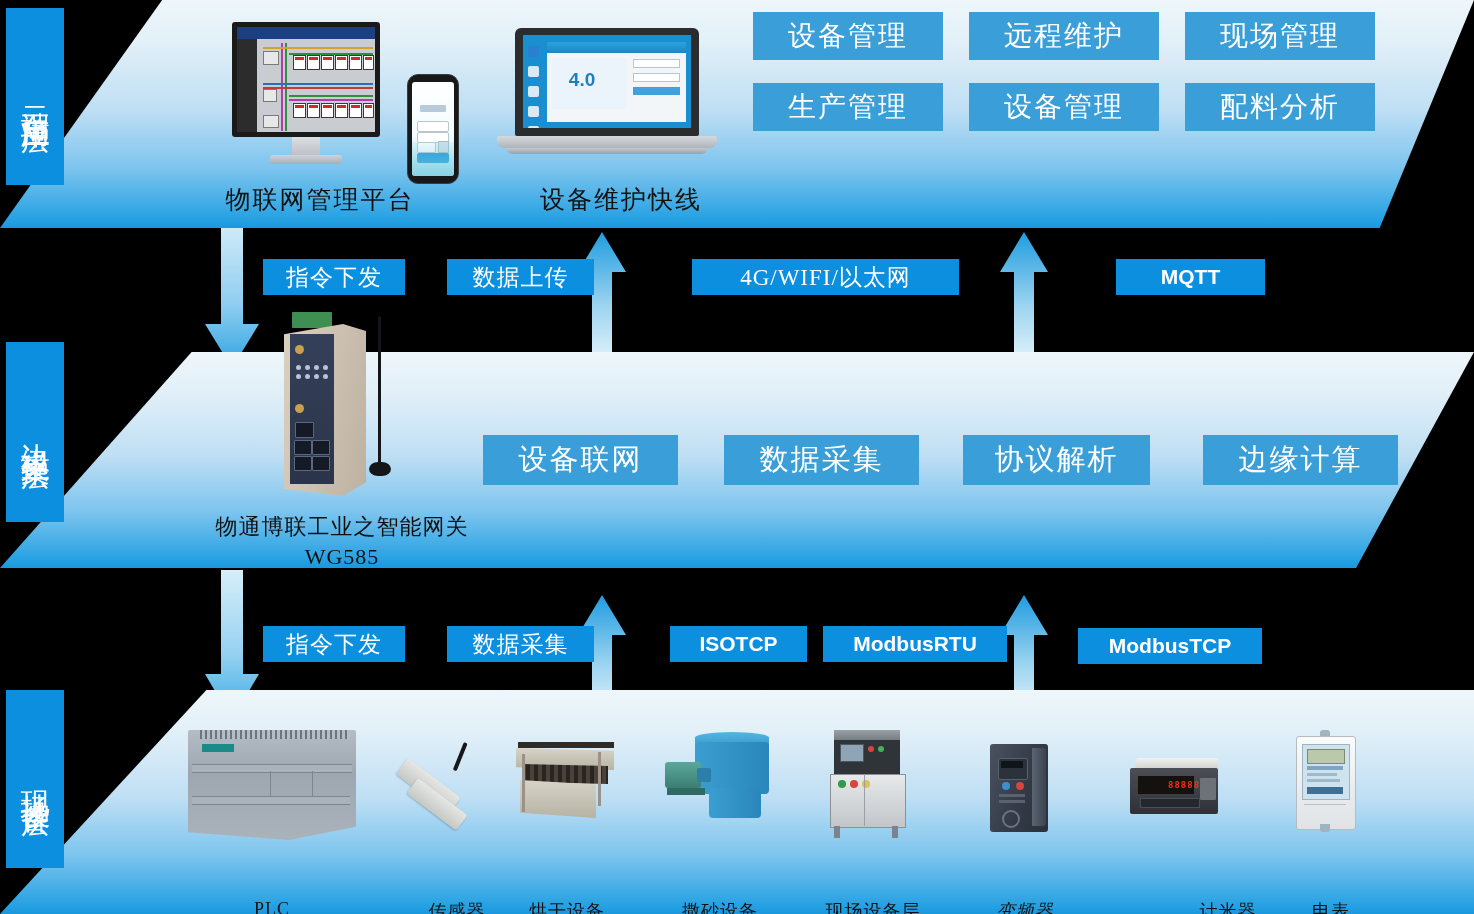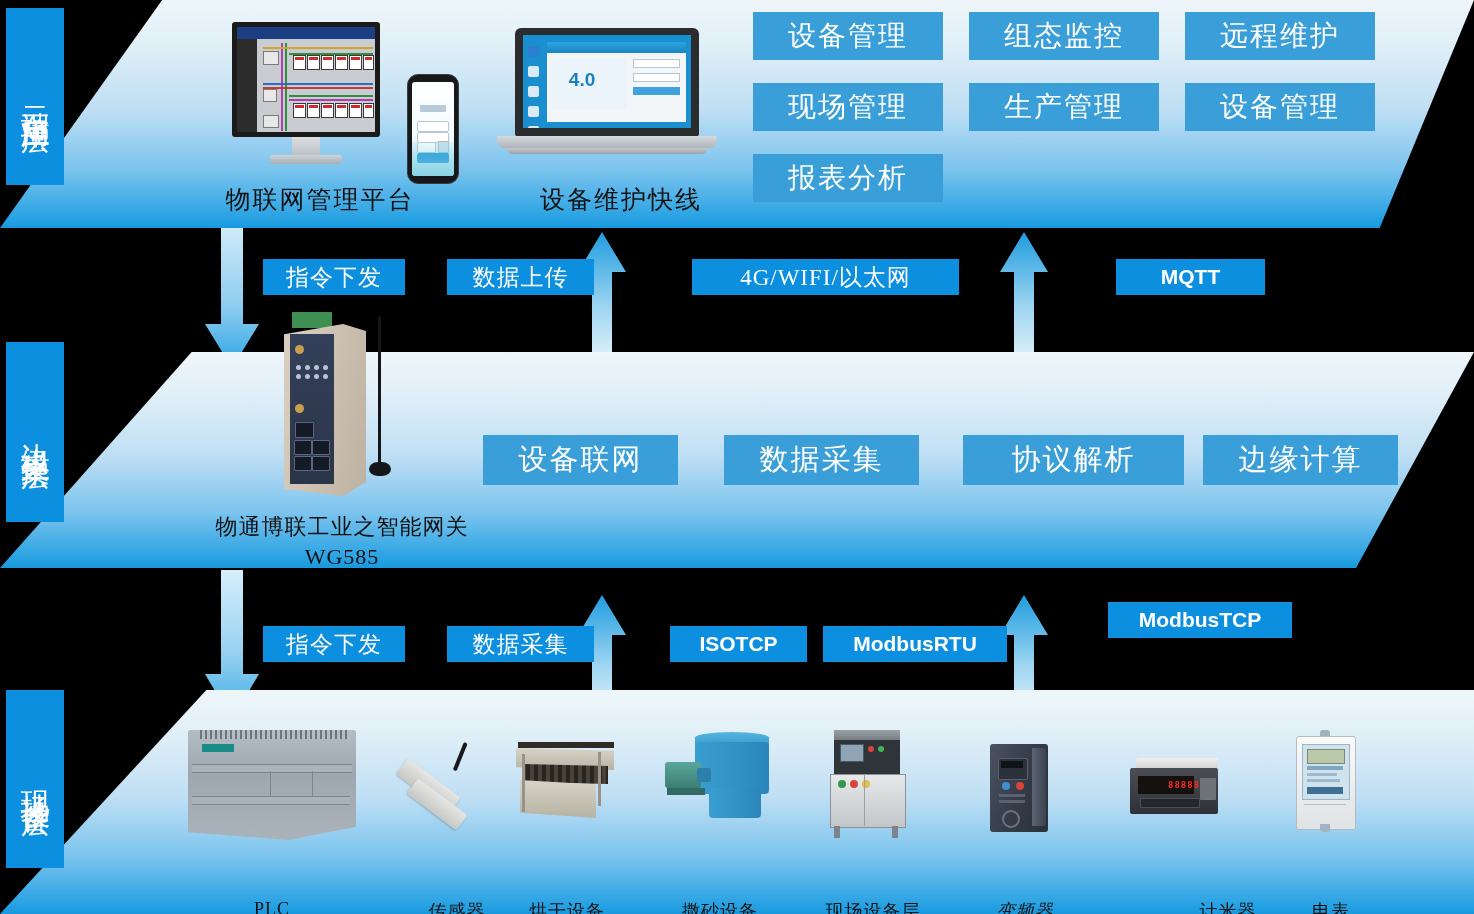--- a/index.html
+++ b/index.html
@@ -205,26 +205,25 @@
     </div>
     <div class="lap-base" style="left:10px;top:108px;width:220px;height:12px;"></div>
     <div class="lap-foot" style="left:20px;top:120px;width:200px;height:6px;"></div>
   </div>
 
   <div class="caption" style="left:200px;top:183px;width:240px;">物联网管理平台</div>
   <div class="caption" style="left:501px;top:183px;width:240px;">设备维护快线</div>
 
   <div class="appgrid" style="left:753px;top:12px;">
     <div class="appbtn">设备管理</div>
-    <div class="appbtn">组态监控</div>
     <div class="appbtn">远程维护</div>
     <div class="appbtn">现场管理</div>
     <div class="appbtn">生产管理</div>
     <div class="appbtn">设备管理</div>
-    <div class="appbtn">报表分析</div>
+    <div class="appbtn">配料分析</div>
   </div>
 
   <div class="layer-tab" style="left:6px;top:8px;width:58px;height:177px;">云端应用层</div>
 
   <div class="arrow" style="left:205px;top:228px;width:54px;height:140px;">
     <svg viewBox="0 0 54 140" preserveAspectRatio="none">
       <defs>
           <linearGradient id="gdn1" x1="0" y1="0" x2="0" y2="1">
         <stop offset="0%" stop-color="#cfeaf8"></stop>
             <stop offset="55%" stop-color="#8ecdf0"></stop>
@@ -292,21 +291,21 @@
     <div class="gw-antbase" style="left:93px;top:152px;width:22px;height:14px;"></div>
   </div>
 
   <div class="gw-cap" style="left:182px;top:512px;width:320px;">
     <div>物通博联工业之智能网关</div>
     <div>WG585</div>
   </div>
 
   <div class="capbtn" style="left:483px;top:435px;width:195px;">设备联网</div>
   <div class="capbtn" style="left:724px;top:435px;width:195px;">数据采集</div>
-  <div class="capbtn" style="left:963px;top:435px;width:221px;">协议解析</div>
+  <div class="capbtn" style="left:963px;top:435px;width:187px;">协议解析</div>
   <div class="capbtn" style="left:1203px;top:435px;width:195px;">边缘计算</div>
 
   <div class="layer-tab" style="left:6px;top:342px;width:58px;height:180px;">边缘采集层</div>
 
   <div class="arrow" style="left:205px;top:570px;width:54px;height:150px;">
     <svg viewBox="0 0 54 150" preserveAspectRatio="none">
       <defs>
           <linearGradient id="gdn2" x1="0" y1="0" x2="0" y2="1">
         <stop offset="0%" stop-color="#d7eefa"></stop>
             <stop offset="55%" stop-color="#97d2f1"></stop>
@@ -338,21 +337,21 @@
       </linearGradient>
         </defs>
       <polygon points="24,0 48,40 34,40 34,128 14,128 14,40 0,40" fill="url(#gup4)"></polygon>
     </svg>
   </div>
 
   <div class="chip" style="left:263px;top:626px;width:118px;">指令下发</div>
   <div class="chip" style="left:447px;top:626px;width:123px;">数据采集</div>
   <div class="chip lat" style="left:670px;top:626px;width:113px;">ISOTCP</div>
   <div class="chip lat" style="left:823px;top:626px;width:160px;">ModbusRTU</div>
-  <div class="chip lat" style="left:1078px;top:602px;width:160px;margin-left:30px;">ModbusTCP</div>
+  <div class="chip lat" style="left:1078px;top:628px;width:160px;">ModbusTCP</div>
 
   <div class="band l3" style="left:0;top:690px;width:1474px;height:224px;">
     <div class="slab"></div>
   </div>
 
   <div class="layer-tab" style="left:6px;top:690px;width:58px;height:178px;">现场设备层</div>
 
   <div class="art" style="left:188px;top:724px;width:168px;height:118px;">
     <div class="plc" style="left:0;top:6px;width:168px;height:110px;
          clip-path:polygon(0 0,100% 0,100% 88%,60% 100%,0 93%);"></div>

